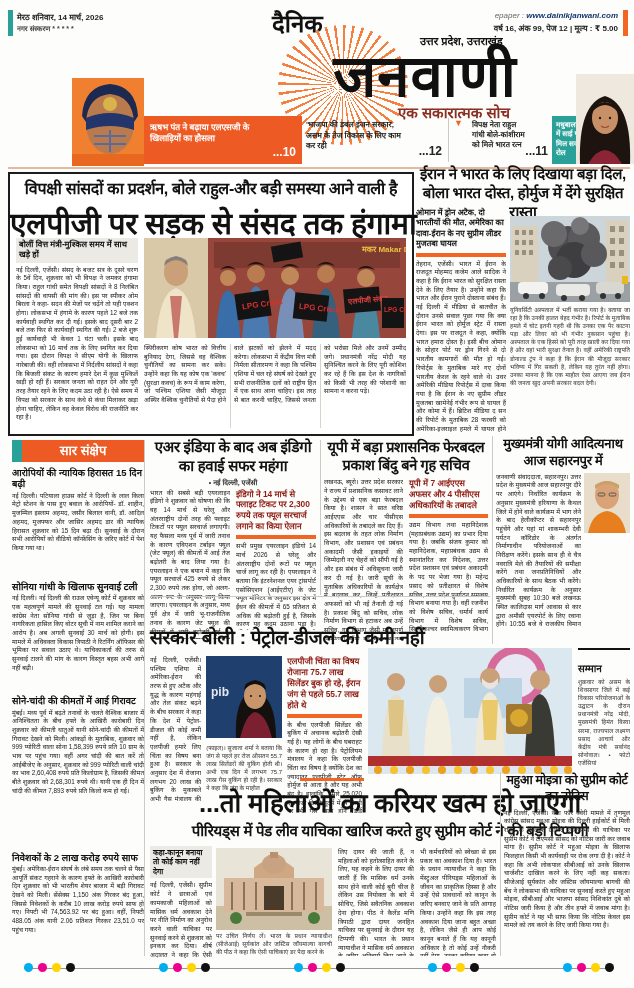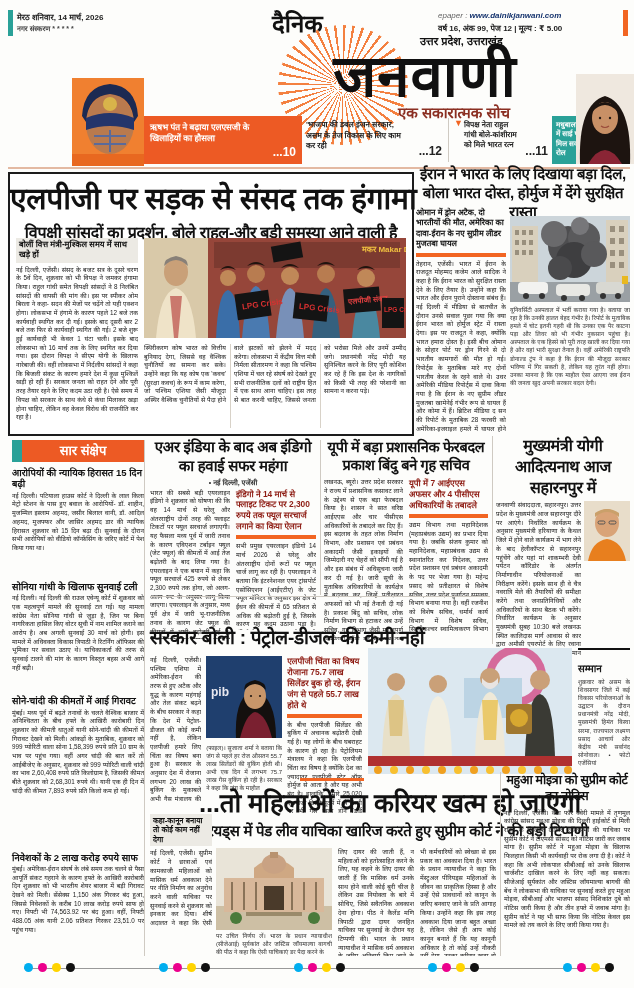--- a/index.html
+++ b/index.html
@@ -34,21 +34,21 @@
   </div>
 
   <div class="abs" style="left:278px;top:25px;width:130px;height:120px;border-radius:50%;
        background:repeating-conic-gradient(#f26a1e 0deg 2.5deg, rgba(255,255,255,0) 2.5deg 9deg);opacity:.85;"></div>
   <div class="abs" style="left:272px;top:6px;font-size:24px;font-weight:800;color:#111;font-family:Liberation Serif, serif;">दैनिक</div>
   <div class="abs" style="left:420px;top:33px;font-size:11px;font-weight:800;color:#111;">उत्तर प्रदेश, उत्तराखंड</div>
   <div class="abs" style="left:225px;top:34px;width:400px;text-align:center;font-size:58px;font-weight:800;color:#101010;letter-spacing:1px;">जनवाणी</div>
   <div class="abs" style="left:398px;top:102px;font-size:15px;font-weight:800;color:#8b2f22;">एक सकारात्मक सोच</div>
 
   <div class="abs orangebar" style="right:6px;top:10px;width:5px;height:26px;"></div>
-  <div class="abs" style="right:16px;top:11px;width:180px;">
+  <div class="abs" style="right:16px;top:11px;width:180px;text-align:right;">
     <div style="font-size:8px;">
       <span style="font-style:italic;color:#666;">epaper :</span>
       <span style="font-style:italic;font-weight:bold;color:#16346e;">www.dainikjanwani.com</span>
     </div>
     <div style="font-size:8px;font-weight:bold;color:#222;margin-top:2px;">वर्ष 16, अंक 99, पेज 12 | मूल्य : ₹ 5.00</div>
   </div>
 
   <div class="abs" style="left:76px;top:116px;width:226px;height:48px;background:#ed5a24;">
     <div style="position:absolute;left:74px;top:6px;width:108px;font-size:8.5px;font-weight:bold;color:#fff;line-height:1.3;">ऋषभ पंत ने बढ़ाया एलएसजी के खिलाड़ियों का हौसला</div>
     <div class="pagenum" style="position:absolute;right:6px;bottom:5px;color:#fff;">...10</div>
@@ -68,43 +68,43 @@
     <rect y="76" width="72" height="12" fill="#e86820"></rect>
   </svg>
 
   <div class="abs" style="left:306px;top:116px;width:136px;height:48px;">
     <div style="position:absolute;left:0;top:4px;width:104px;font-size:7.8px;font-weight:bold;color:#222;line-height:1.35;">'भाजपा की डबल इंजन सरकार, असम के तेज विकास के लिए काम कर रही</div>
     <div class="pagenum" style="position:absolute;right:0;bottom:6px;color:#222;">...12</div>
   </div>
   <div class="abs vline" style="left:448px;top:118px;height:44px;"></div>
   <div class="abs" style="left:454px;top:116px;width:94px;height:48px;">
     <span style="position:absolute;left:0;top:2px;color:#f26522;font-size:9px;">▼</span>
-    <div style="position:absolute;left:10px;top:4px;width:58px;font-size:7.5px;font-weight:bold;color:#222;line-height:1.35;">विपक्ष नेता राहुल गांधी बोले-कांशीराम को मिले भारत रत्न</div>
+    <div style="position:absolute;left:18px;top:4px;width:58px;font-size:7.5px;font-weight:bold;color:#222;line-height:1.35;">विपक्ष नेता राहुल गांधी बोले-कांशीराम को मिले भारत रत्न</div>
     <div class="pagenum" style="position:absolute;right:0;bottom:6px;color:#222;">...11</div>
   </div>
   <div class="abs" style="left:552px;top:116px;width:80px;height:48px;background:#2aa198;">
     <div style="position:absolute;left:4px;top:4px;width:52px;font-size:7.2px;font-weight:bold;color:#fff;line-height:1.3;">मधुबाला बायोपिक में साई पल्लवी को मिल सकता है लीड रोल</div>
     <div class="pagenum" style="position:absolute;left:34px;bottom:4px;color:#fff;">...12</div>
   </div>
 
   <svg class="abs" style="left:576px;top:74px;" width="58" height="90" viewBox="0 0 58 90">
     <rect width="58" height="90" fill="#efe8df"></rect>
     <path d="M4 90 Q2 30 29 22 Q56 30 54 90 Z" fill="#1d1410"></path>
     <ellipse cx="29" cy="44" rx="13" ry="16" fill="#c89066"></ellipse>
     <path d="M16 38 Q29 24 42 38 Q42 30 29 28 Q16 30 16 38" fill="#1d1410"></path>
     <path d="M12 90 Q29 62 46 90 Z" fill="#8a2535"></path>
     <circle cx="24" cy="44" r="1.2" fill="#241a14"></circle>
       <circle cx="34" cy="44" r="1.2" fill="#241a14"></circle>
     <path d="M25 52 Q29 55 33 52" stroke="#9a4a3a" stroke-width="1.2" fill="none"></path>
   </svg>
   <div class="abs" style="left:8px;top:167px;width:622px;height:2px;background:#e3b9a2;"></div>
 
   <div class="abs" style="left:8px;top:172px;width:402px;height:260px;border:2px solid #1c1c1c;background:#fff;">
+    <div class="headline" style="font-size:16px;margin-top:3px;">विपक्षी सांसदों का प्रदर्शन, बोले राहुल-और बड़ी समस्या आने वाली है</div>
     <div class="headline" style="margin-top:3px;font-size:30px;white-space:nowrap;">एलपीजी पर सड़क से संसद तक हंगामा</div>
-    <div class="headline" style="font-size:16px;margin-top:3px;">विपक्षी सांसदों का प्रदर्शन, बोले राहुल-और बड़ी समस्या आने वाली है</div>
 
     <div class="abs" style="left:6px;top:64px;width:122px;">
       <div class="kicker">बोलीं वित्त मंत्री-मुश्किल समय में साथ खड़े हों</div>
       <div class="bodytxt" style="height:160px;margin-top:3px;">नई दिल्ली, एजेंसी। संसद के बजट सत्र के दूसरे चरण के 5वें दिन, शुक्रवार को भी विपक्ष ने जमकर हंगामा किया। राहुल गांधी समेत विपक्षी सांसदों ने 8 निलंबित सांसदों की वापसी की मांग की। इस पर स्पीकर ओम बिरला ने कहा- सदन की मेजों पर चढ़ेंगे तो यही एक्शन होगा। लोकसभा में हंगामे के कारण पहले 12 बजे तक कार्यवाही स्थगित कर दी गई। इसके बाद दूसरी बार 2 बजे तक फिर से कार्यवाही स्थगित की गई। 2 बजे शुरू हुई कार्यवाही भी केवल 1 घंटा चली। इसके बाद लोकसभा को 16 मार्च तक के लिए स्थगित कर दिया गया। इस दौरान विपक्ष ने सीएम योगी के खिलाफ नारेबाजी की। वहीं लोकसभा में निर्दलीय सांसदों ने कहा कि बिजली संकट के कारण हमारे देश में कुछ मुश्किलें खड़ी हो रही हैं। सरकार जनता को राहत देने और पूरी तरह तैयार रहने के लिए कदम उठा रही है। ऐसे समय में विपक्ष को सरकार के साथ कंधे से कंधा मिलाकर खड़ा होना चाहिए, लेकिन वह केवल विरोध की राजनीति कर रहा है।</div>
     </div>
 
     <svg class="abs" style="left:134px;top:64px;" width="262" height="100" viewBox="0 0 262 100">
       <rect width="262" height="100" fill="#9c4f42"></rect>
       <rect width="64" height="100" fill="#d9c9a9"></rect>
       <ellipse cx="32" cy="34" rx="12" ry="14" fill="#c9a078"></ellipse>
@@ -242,21 +242,21 @@
       <div style="width:79px;">
         <div class="hl">यूपी में 7 आईएएस अफसर और 4 पीसीएस अधिकारियों के तबादले</div>
         <div class="hlbar"></div>
         <div class="bodytxt" style="height:112px;margin-top:3px;">उद्यम विभाग तथा महानिदेशक (महाप्रबंधक उद्यम) का प्रभार दिया गया है। जबकि संजय कुमार को महानिदेशक, महाप्रबंधक उद्यम से स्थानांतरित कर निदेशक, उत्तर प्रदेश प्रशासन एवं प्रबंधन अकादमी के पद पर भेजा गया है। महेन्द्र प्रसाद को प्रतीक्षारत से विशेष सचिव, उत्तर प्रदेश पुनर्गठन समन्वय विभाग बनाया गया है। वहीं रजनीश को विशेष सचिव, धर्मार्थ कार्य विभाग में विशेष सचिव, सिल्वीकल्चर स्वामित्वकरण विभाग में भेजे गए हैं। प्रबंध निदेशक, राज्य पर्यटन विकास निगम अतुल कुमार को उनके वर्तमान पद के साथ-साथ विशेष सचिव, धर्मार्थ कार्य विभाग का अतिरिक्त प्रभार सौंपा गया है।</div>
       </div>
     </div>
   </div>
   <div class="abs vline" style="left:492px;top:436px;height:208px;"></div>
 
   <div class="abs" style="left:496px;top:436px;width:134px;">
-    <div class="headline" style="font-size:16px;line-height:1.3;">मुख्यमंत्री योगी आदित्यनाथ आज सहारनपुर में</div>
+    <div class="headline" style="font-size:13px;line-height:1.3;">मुख्यमंत्री योगी आदित्यनाथ आज सहारनपुर में</div>
     <div style="margin-top:3px;">
       <svg style="float:right;margin:0 0 2px 3px;" width="46" height="60" viewBox="0 0 46 60">
         <rect width="46" height="60" fill="#e8ddca"></rect>
         <ellipse cx="23" cy="22" rx="12" ry="14" fill="#d9a377"></ellipse>
         <path d="M11 16 Q23 6 35 16 L35 12 Q23 4 11 12 Z" fill="#caa06a"></path>
         <rect x="14" y="20" width="7" height="3" rx="1.5" fill="none" stroke="#555" stroke-width="1"></rect>
         <rect x="25" y="20" width="7" height="3" rx="1.5" fill="none" stroke="#555" stroke-width="1"></rect>
         <path d="M4 60 Q8 40 23 38 Q38 40 42 60 Z" fill="#e87f1e"></path>
       </svg>
       <div class="bodytxt" style="height:156px;">जनवाणी संवाददाता, सहारनपुर। उत्तर प्रदेश के मुख्यमंत्री आज सहारनपुर दौरे पर आएंगे। निर्धारित कार्यक्रम के अनुसार मुख्यमंत्री हरियाणा के कैथल जिले में होने वाले कार्यक्रम में भाग लेने के बाद हेलीकॉप्टर से सहारनपुर पहुंचेंगे और यहां मां शाकम्भरी देवी पर्यटन कॉरिडोर के अंतर्गत निर्माणाधीन परियोजनाओं का निरीक्षण करेंगे। इसके साथ ही वे चैत्र नवरात्रि मेले की तैयारियों की समीक्षा करेंगे तथा जनप्रतिनिधियों और अधिकारियों के साथ बैठक भी करेंगे। निर्धारित कार्यक्रम के अनुसार मुख्यमंत्री सुबह 10:30 बजे लखनऊ स्थित कालिदास मार्ग आवास से कार द्वारा अमौसी एयरपोर्ट के लिए रवाना होंगे। 10:55 बजे वे राजकीय विमान से गाजियाबाद के हिंडन एयरपोर्ट के लिए प्रस्थान करेंगे और 11:45 बजे वहां पहुंचेंगे। कार्यक्रम समाप्त होने के बाद मुख्यमंत्री दोपहर 1:55 बजे हेलीकॉप्टर से सहारनपुर के लिए प्रस्थान करेंगे। मुख्यमंत्री का हेलीकॉप्टर दोपहर 2:25 बजे सहारनपुर के नजदीक मामी हेलीपैड पर उतरेगा। यहां से वे कार द्वारा मां शाकम्भरी देवी पर्यटन कॉरिडोर से संबंधित निर्माणाधीन कार्यों का निरीक्षण करने पहुंचेंगे।</div>
@@ -329,21 +329,21 @@
   </svg>
   <div class="abs" style="left:578px;top:648px;width:52px;height:130px;">
     <div style="font-weight:800;font-size:10px;border-top:2px solid #111;padding-top:11px;">सम्मान</div>
     <div class="cap" style="height:112px;margin-top:3px;">शुक्रवार को असम के शिवसागर जिले में कई विकास परियोजनाओं के उद्घाटन के दौरान प्रधानमंत्री नरेंद्र मोदी, मुख्यमंत्री हिमंत बिस्वा सरमा, राज्यपाल लक्ष्मण प्रसाद आचार्य और केंद्रीय मंत्री सर्बानंद सोनोवाल। • फोटो एजेंसियां</div>
   </div>
 
   <div class="abs orangebar" style="left:300px;top:778px;width:64px;height:3px;"></div>
   <div class="abs headline" style="left:150px;top:784px;width:480px;font-size:26px;white-space:nowrap;">...तो महिलाओं का करियर खत्म हो जाएगा</div>
   <div class="abs headline" style="left:150px;top:820px;width:480px;font-size:15px;">पीरियड्स में पेड लीव याचिका खारिज करते हुए सुप्रीम कोर्ट ने की बड़ी टिप्पणी</div>
 
-  <div class="abs" style="left:150px;top:814px;width:62px;">
+  <div class="abs" style="left:150px;top:846px;width:62px;">
     <div class="kicker" style="font-size:7.6px;">कहा-कानून बनाया तो कोई काम नहीं देगा</div>
     <div class="bodytxt" style="height:78px;margin-top:3px;">नई दिल्ली, एजेंसी। सुप्रीम कोर्ट ने छात्राओं एवं कामकाजी महिलाओं को मासिक धर्म अवकाश देने पर नीति निर्माण का अनुरोध करने वाली याचिका पर सुनवाई करने से शुक्रवार को इनकार कर दिया। शीर्ष अदालत ने कहा कि ऐसी नीति बनाई गई तो कोई भी नियोक्ता महिलाओं को नौकरी पर रखने से बचेगा और इससे उनके करियर पर विपरीत असर पड़ेगा। अदालत ने याचिका खारिज करते हुए प्रतिवादियों को निर्देश दिया कि वे अभ्यावेदन</div>
   </div>
   <svg class="abs" style="left:216px;top:848px;" width="116" height="82" viewBox="0 0 116 82">
     <rect width="116" height="82" fill="#e9e4d8"></rect>
     <rect y="58" width="116" height="24" fill="#cdbfa4"></rect>
     <rect x="8" y="30" width="100" height="34" fill="#d8b painted89a"></rect>
     <rect x="8" y="30" width="100" height="34" fill="#d8b89a"></rect>
     <path d="M38 30 L78 30 L78 20 Q58 2 38 20 Z" fill="#cfa883"></path>
     <ellipse cx="58" cy="16" rx="12" ry="10" fill="#c9a283"></ellipse>

